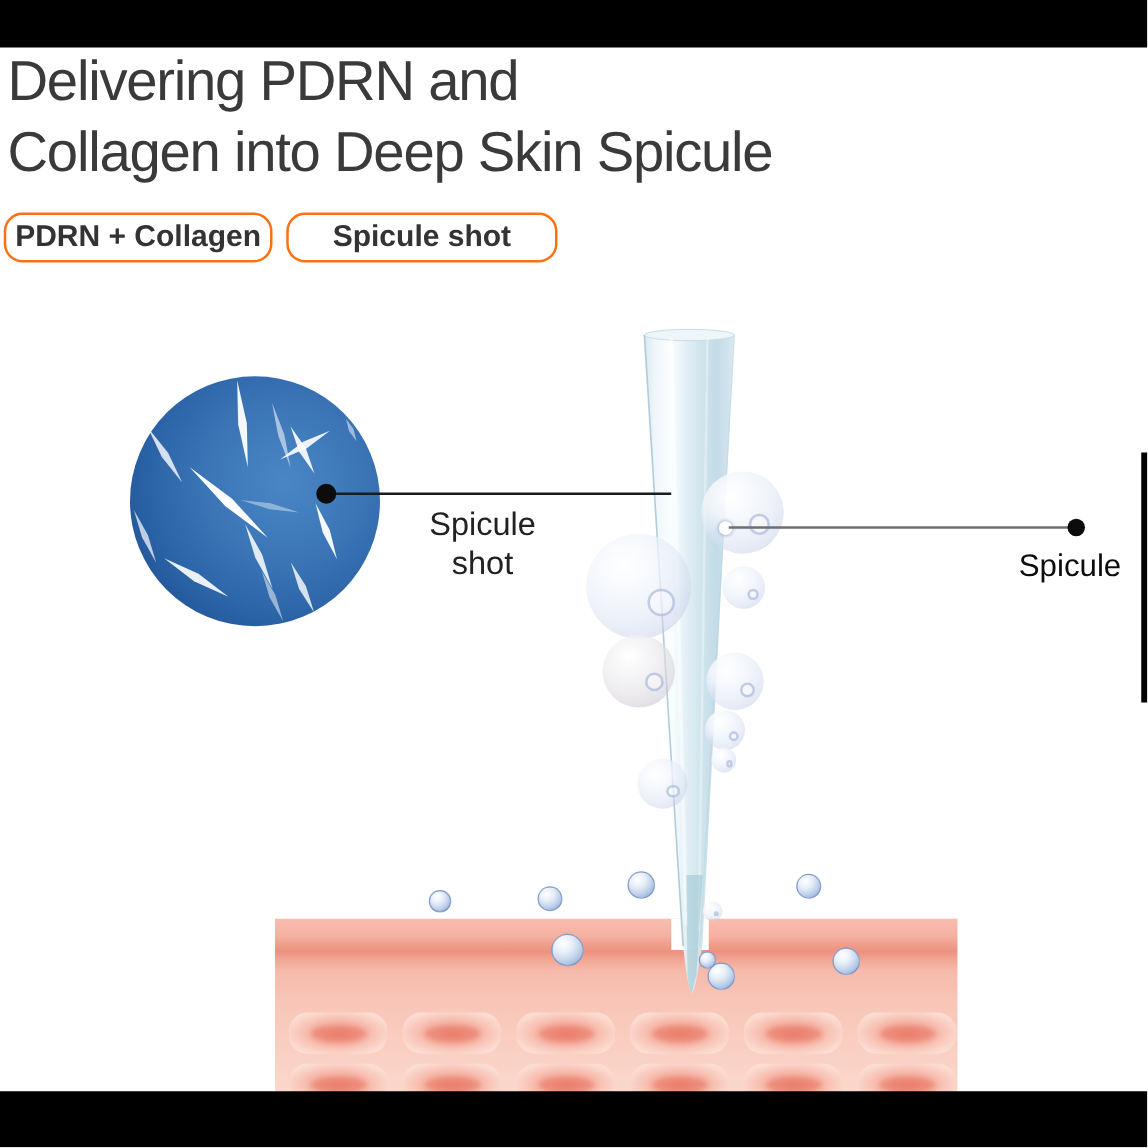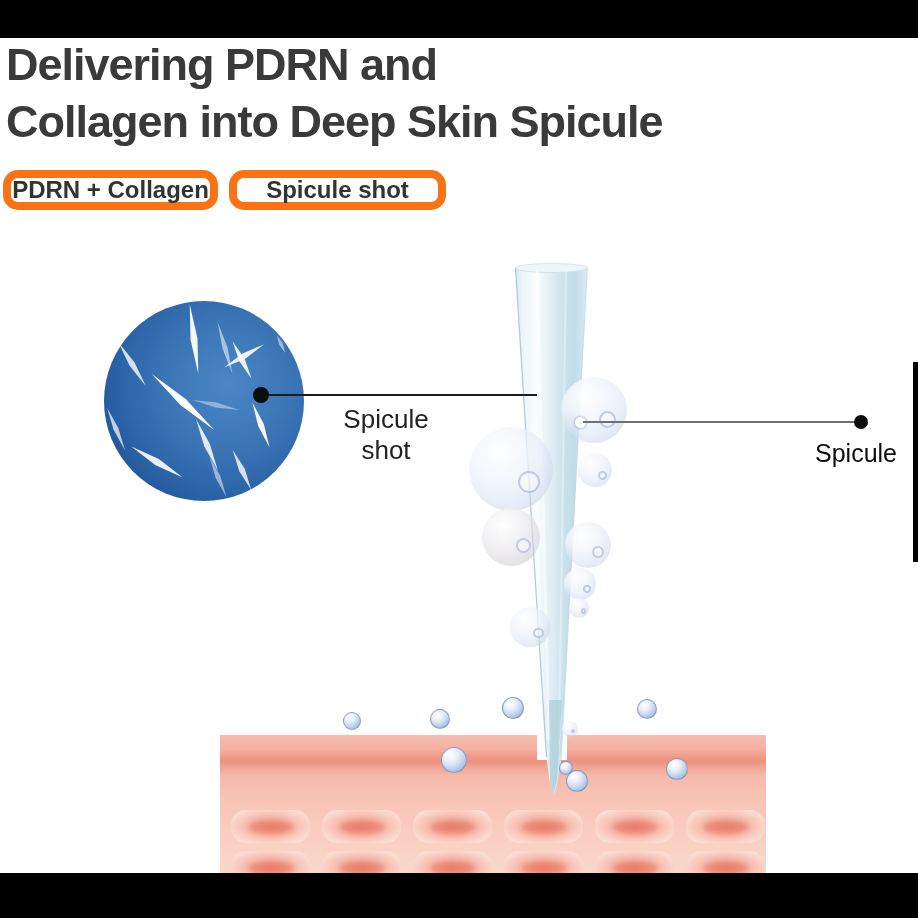--- a/index.html
+++ b/index.html
@@ -4,23 +4,23 @@
 <style>
   html,body{margin:0;padding:0;background:#fff;}
   #stage{position:relative;width:918px;height:918px;background:#ffffff;overflow:hidden;
          font-family:"Liberation Sans","DejaVu Sans",sans-serif;}
   
   .bar{position:absolute;background:#000;z-index:10;}
   #top-bar{left:0;top:0;width:918px;height:38px;}
   #bottom-bar{left:0;top:873px;width:918px;height:45px;}
   #right-strip{left:913px;top:362px;width:5px;height:200px;}
   
-  #title{position:absolute;left:6px;top:36px;z-index:6;color:#3a3a3a;font-weight:700;
+  #title{position:absolute;left:6px;top:36px;z-index:6;color:#3a3a3a;font-weight:400;
          font-size:45px;line-height:57px;letter-spacing:-1px;}
-  .pill{position:absolute;top:170px;height:40px;border:8px solid #f97316;border-radius:15px;
+  .pill{position:absolute;top:170px;height:40px;border:2px solid #f97316;border-radius:15px;
         display:flex;align-items:center;justify-content:center;font-weight:700;font-size:24px;
         color:#333;background:#fff;z-index:6;box-sizing:border-box;}
   #pill-1{left:3px;width:215px;}
   #pill-2{left:229px;width:217px;}
   
   #spicule-svg{position:absolute;left:99px;top:296px;z-index:2;}
   
   .leader{position:absolute;z-index:5;}
   #leader-left{left:261px;top:394px;width:276px;height:2px;background:#1c1c1c;}
   #leader-right{left:583px;top:421px;width:275px;height:2px;background:#6f6f6f;}

